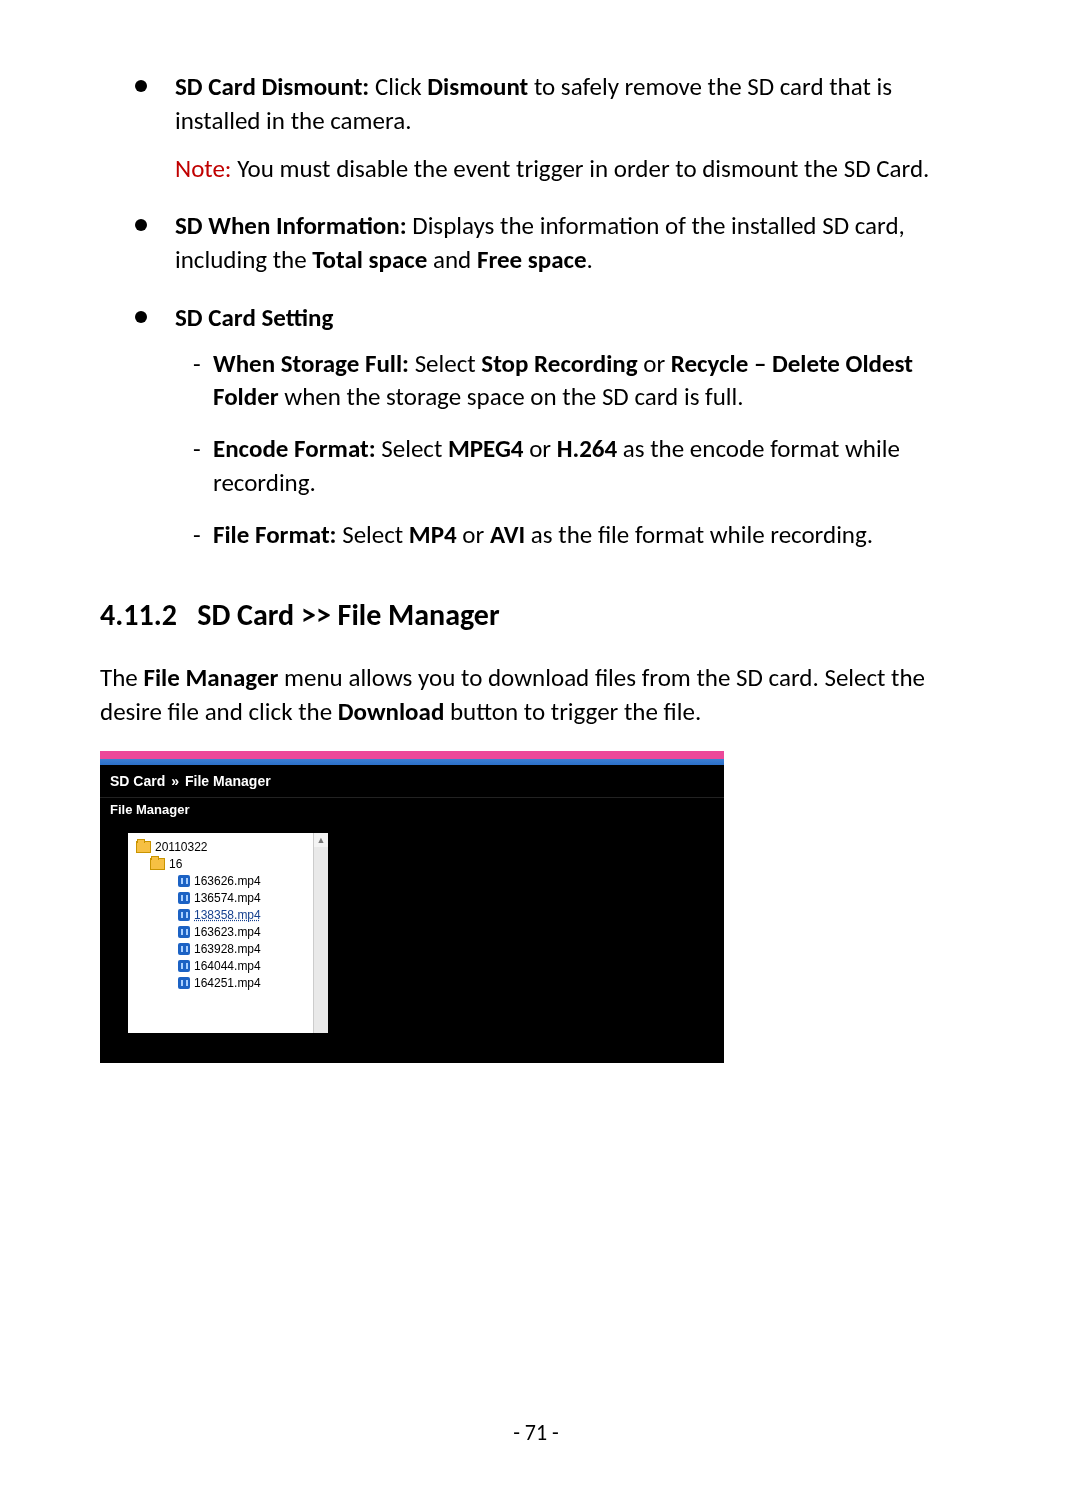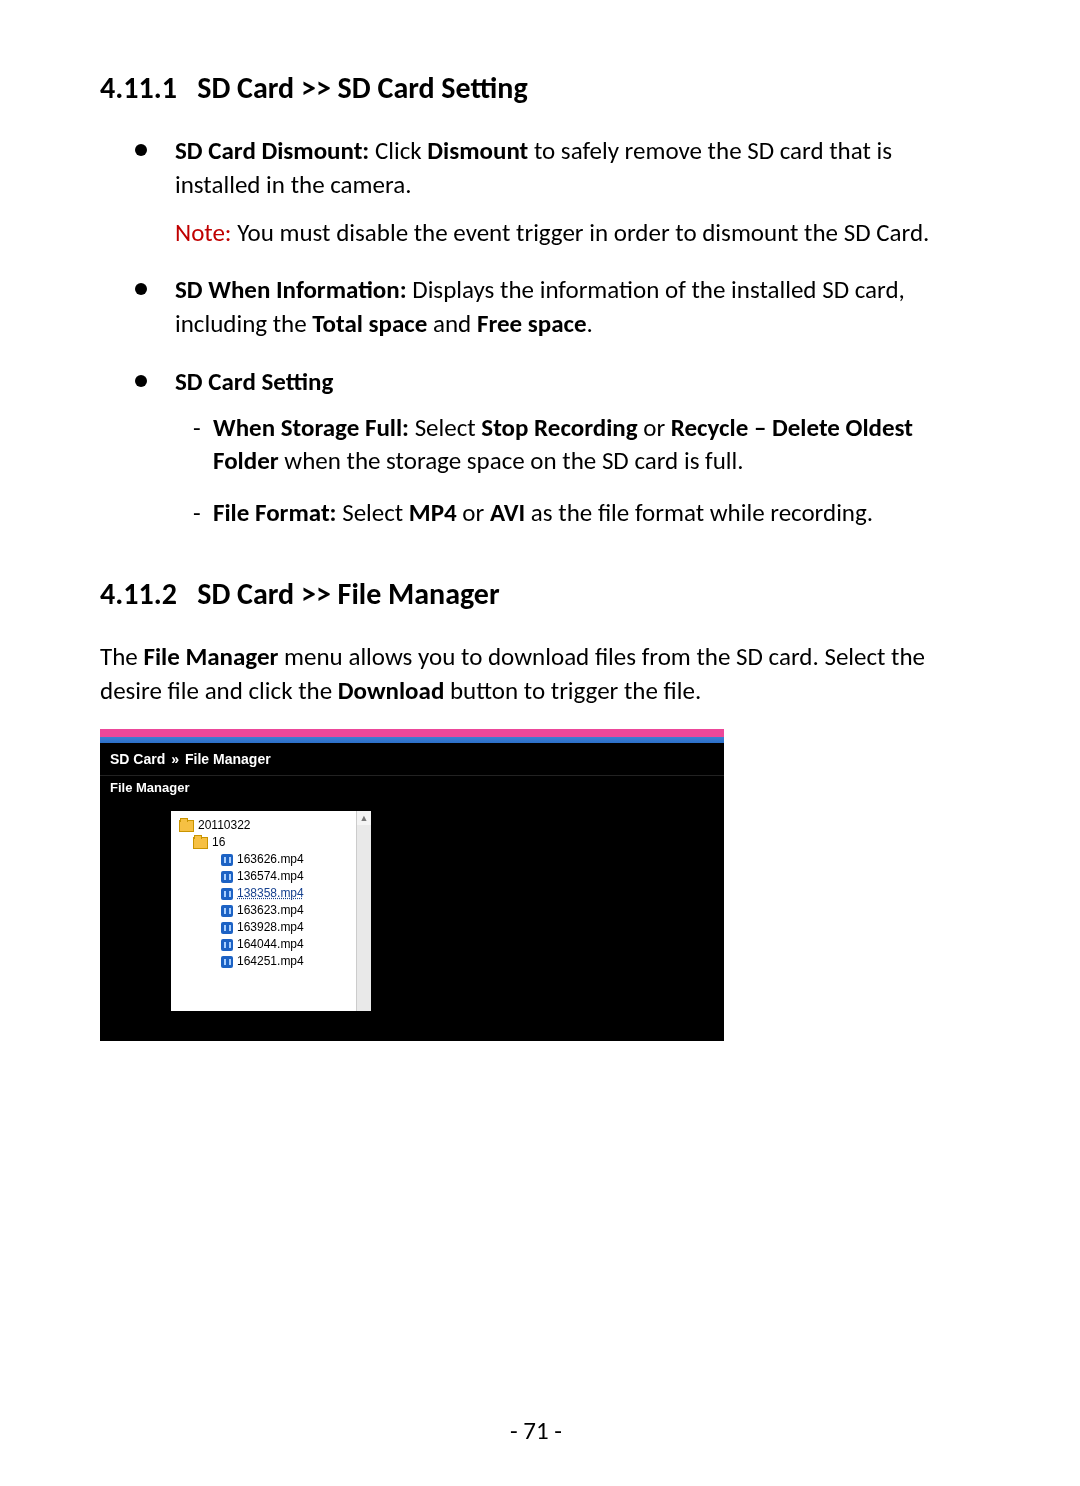--- a/index.html
+++ b/index.html
@@ -104,21 +104,20 @@
     font-weight: 700;
     border-top: 1px solid #222;
     background: #000;
     font-size: 13px;
   }
   .fm-body {
     background: #000;
     display: flex;
     padding: 10px 4px 30px 4px;
     gap: 0;
-    margin-left: 43px;
   }
   .fm-tree {
     background: #fff;
     color: #000;
     width: 200px;
     height: 200px;
     overflow: hidden;
     position: relative;
     font-size: 12px;
     padding: 6px 0 0 8px;
@@ -175,49 +174,49 @@
     text-decoration: underline;
     cursor: pointer;
     font-family: Georgia, serif;
   }
 
   .page-number {
     position: absolute;
     bottom: 40px;
     left: 0; right: 8px;
     text-align: center;
-    font-size: 25px;
+    font-size: 22px;
   }
 </style>
 </head>
 <body>
 
 <div class="page">
 
-  <h2 class="h2">
-    <span>4.11.1</span>&nbsp;&nbsp;&nbsp;<span>SD Card &gt;&gt; SD Card Setting</span>
-  </h2>
 
   <ul class="bullet-list">
     <li>
       <span class="b">SD Card Dismount:</span><span> Click </span><span class="b">Dismount</span><span> to safely remove the SD card that is installed in the camera.</span>
       <div class="note-block">
         <span class="red">Note:</span><span>  You must disable the event trigger in order to dismount the SD Card.</span>
       </div>
     </li>
 
     <li>
       <span class="b">SD When Information:</span><span> Displays the information of the installed SD card, including the </span><span class="b">Total space</span><span> and </span><span class="b">Free space</span><span>.</span>
     </li>
 
     <li>
       <span class="b">SD Card Setting</span>
       <ul class="dash-list">
         <li>
           <span class="b">When Storage Full:</span><span> Select </span><span class="b">Stop Recording</span><span> or </span><span class="b">Recycle – Delete Oldest Folder</span><span> when the storage space on the SD card is full.</span>
+        </li>
+        <li>
+          <span class="b">Encode Format:</span><span> Select </span><span class="b">MPEG4</span><span> or </span><span class="b">H.264</span><span> as the encode format while recording.</span>
         </li>
         <li>
           <span class="b">File Format:</span><span> Select </span><span class="b">MP4</span><span> or </span><span class="b">AVI</span><span> as the file format while recording.</span>
         </li>
       </ul>
     </li>
   </ul>
 
   <h2 class="h2" style="margin-top:46px;">
     <span>4.11.2</span>&nbsp;&nbsp;&nbsp;<span>SD Card &gt;&gt; File Manager</span>

